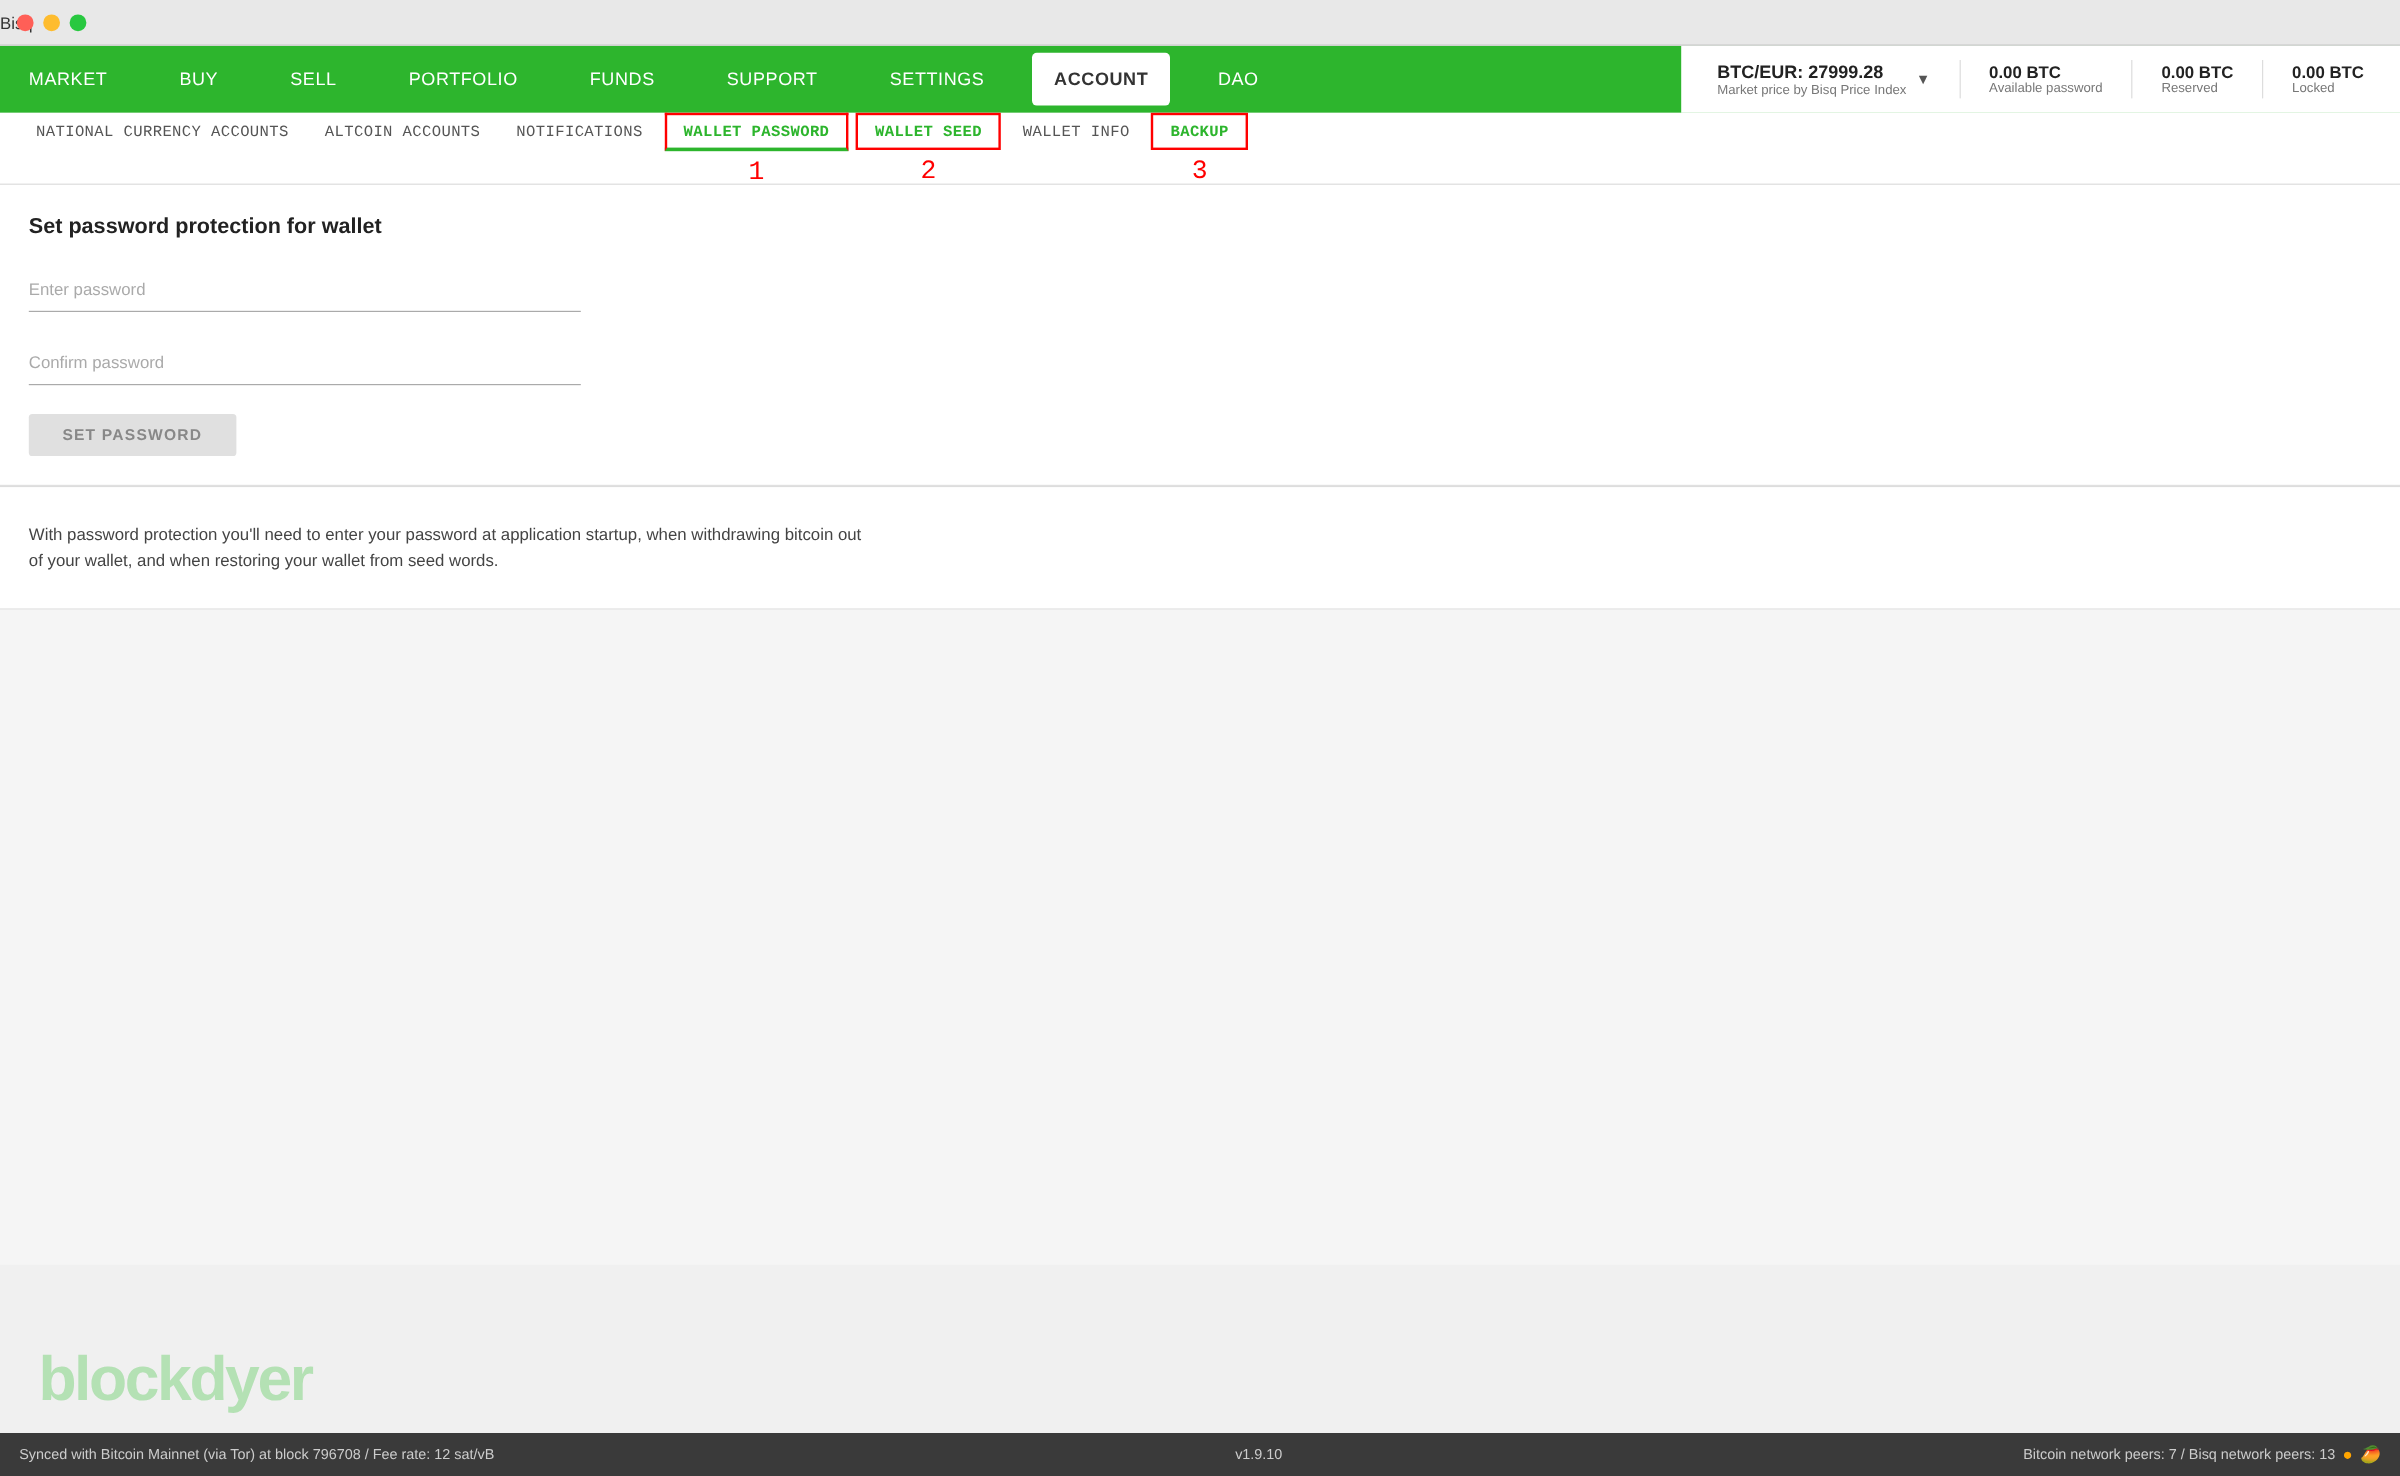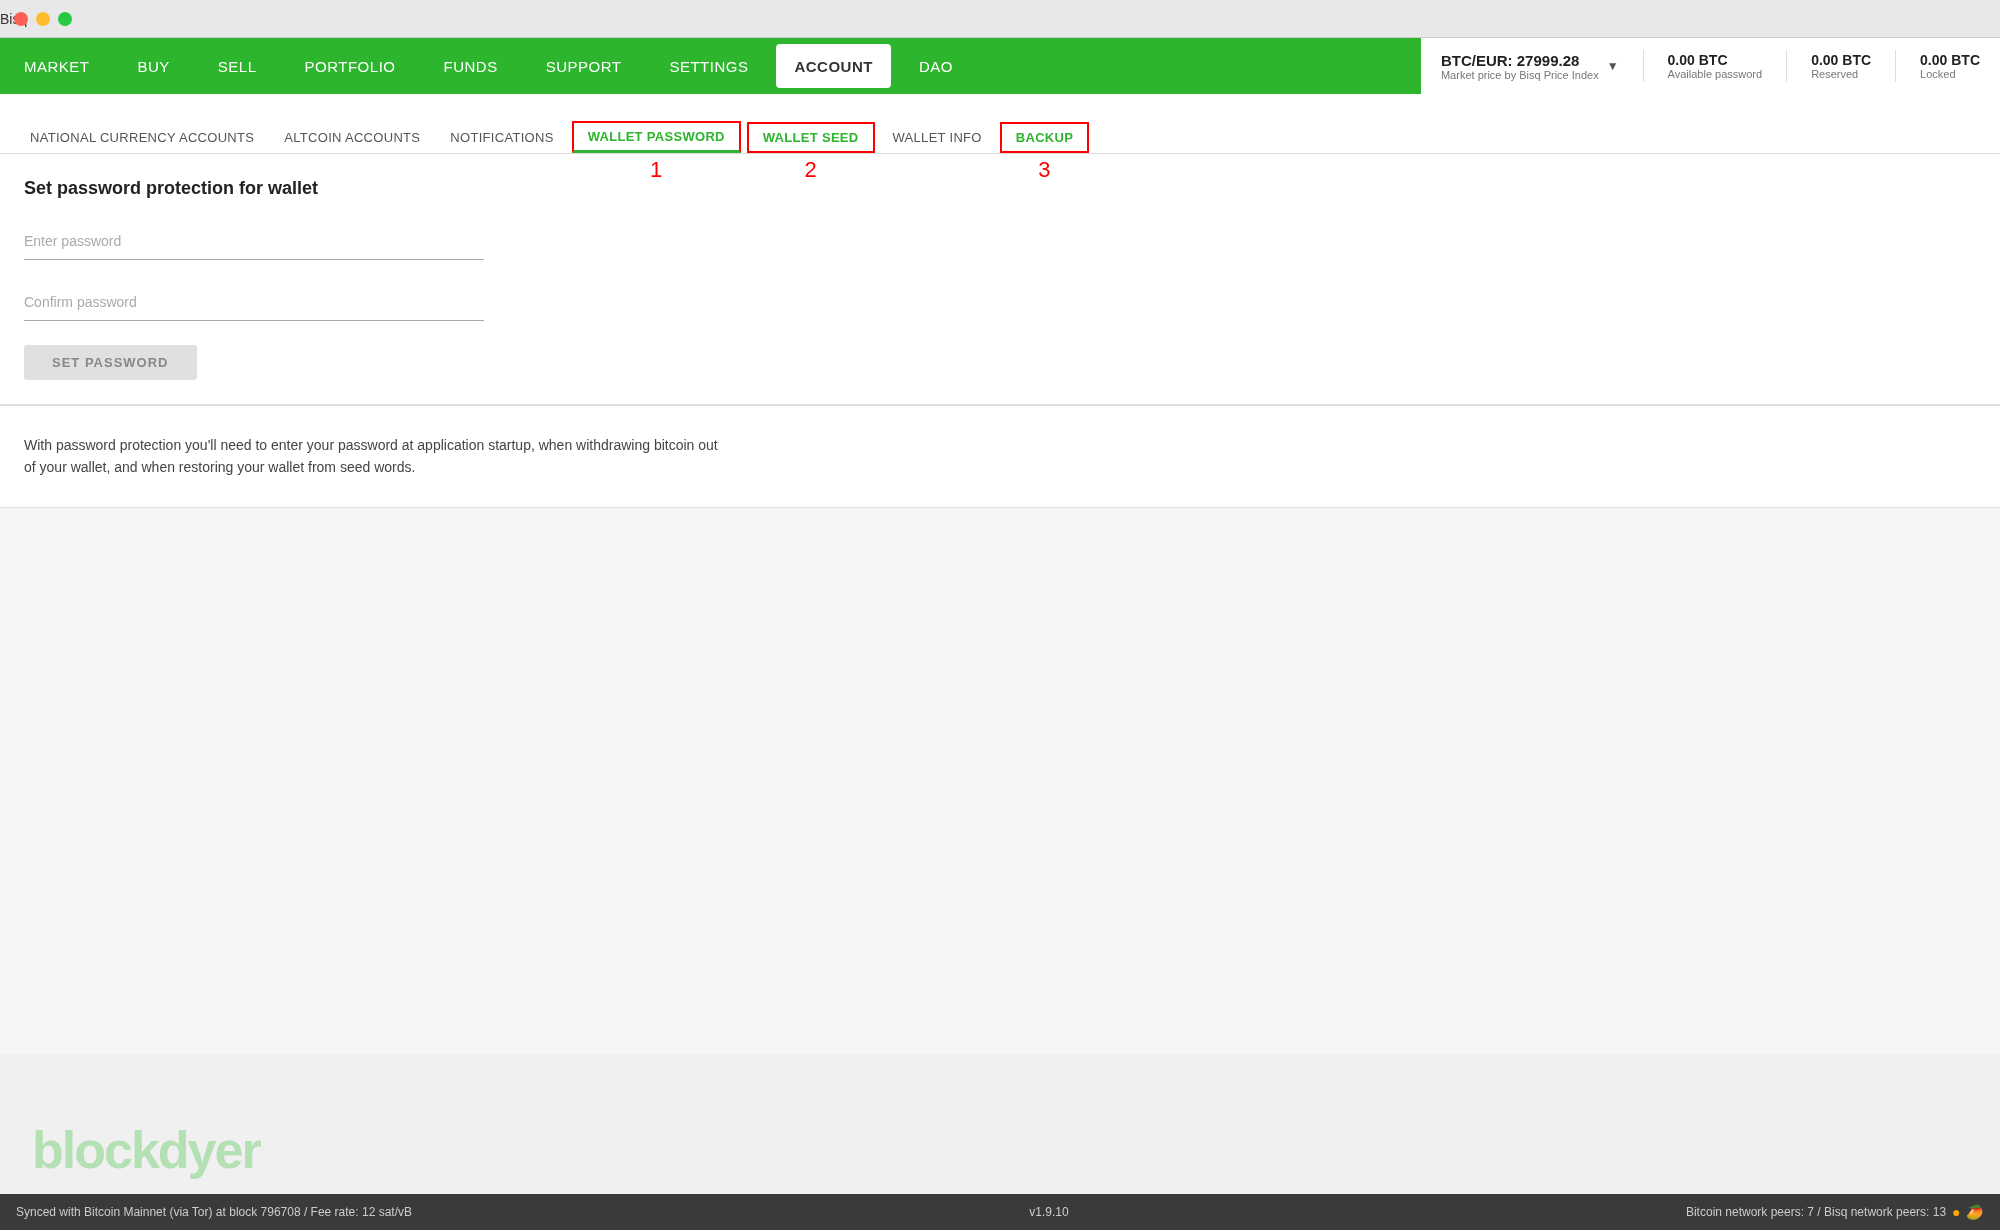--- a/index.html
+++ b/index.html
@@ -29,20 +29,21 @@
     .tb-min { background: #febc2e; }
     .tb-max { background: #28c840; }
     .titlebar-title { font-size: 14px; color: #333; font-weight: 500; }
 
     
     .navbar {
       background: #2db52d;
       height: 56px;
       display: flex;
       align-items: stretch;
+      gap: 12px;
     }
     .nav-item {
       display: flex;
       align-items: center;
       padding: 0 24px;
       color: white;
       font-size: 15px;
       font-weight: 500;
       cursor: pointer;
       text-transform: uppercase;
@@ -54,21 +55,21 @@
       border-radius: 4px;
       margin: 6px 4px;
       padding: 0 18px;
       font-weight: 600;
     }
     .nav-right {
       margin-left: auto;
       display: flex;
       align-items: center;
       background: white;
-      padding: 0 20px;
+      padding: 0 30px;
       gap: 24px;
     }
     .price-section { display: flex; align-items: center; gap: 8px; }
     .price-label { font-size: 15px; font-weight: 600; color: #222; }
     .price-dropdown { font-size: 12px; color: #555; cursor: pointer; }
     .price-sub { font-size: 11px; color: #777; }
     .balance-item { display: flex; flex-direction: column; align-items: flex-start; }
     .balance-value { font-size: 14px; font-weight: 600; color: #222; }
     .balance-label { font-size: 11px; color: #777; }
     .divider-v { width: 1px; height: 32px; background: #ddd; }
@@ -248,21 +249,21 @@
       <span class="balance-label">Reserved</span>
     </div>
     <div class="divider-v"></div>
     <div class="balance-item">
       <span class="balance-value">0.00 BTC</span>
       <span class="balance-label">Locked</span>
     </div>
   </div>
 </div>
 
-<div style="background:white; border-bottom:1px solid #ddd; height:60px; display:flex; align-items:flex-end; padding:0 16px; gap:2px; position:relative;">
+<div style="background:white; border-bottom:1px solid #ddd; height:60px; display:flex; align-items:flex-start; padding:0 16px; gap:2px; position:relative;font-family:Liberation Mono, monospace;">
 
   <div class="subnav-plain">
     <span>NATIONAL CURRENCY ACCOUNTS</span>
   </div>
   <div class="subnav-plain">
     <span>ALTCOIN ACCOUNTS</span>
   </div>
   <div class="subnav-plain">
     <span>NOTIFICATIONS</span>
   </div>

